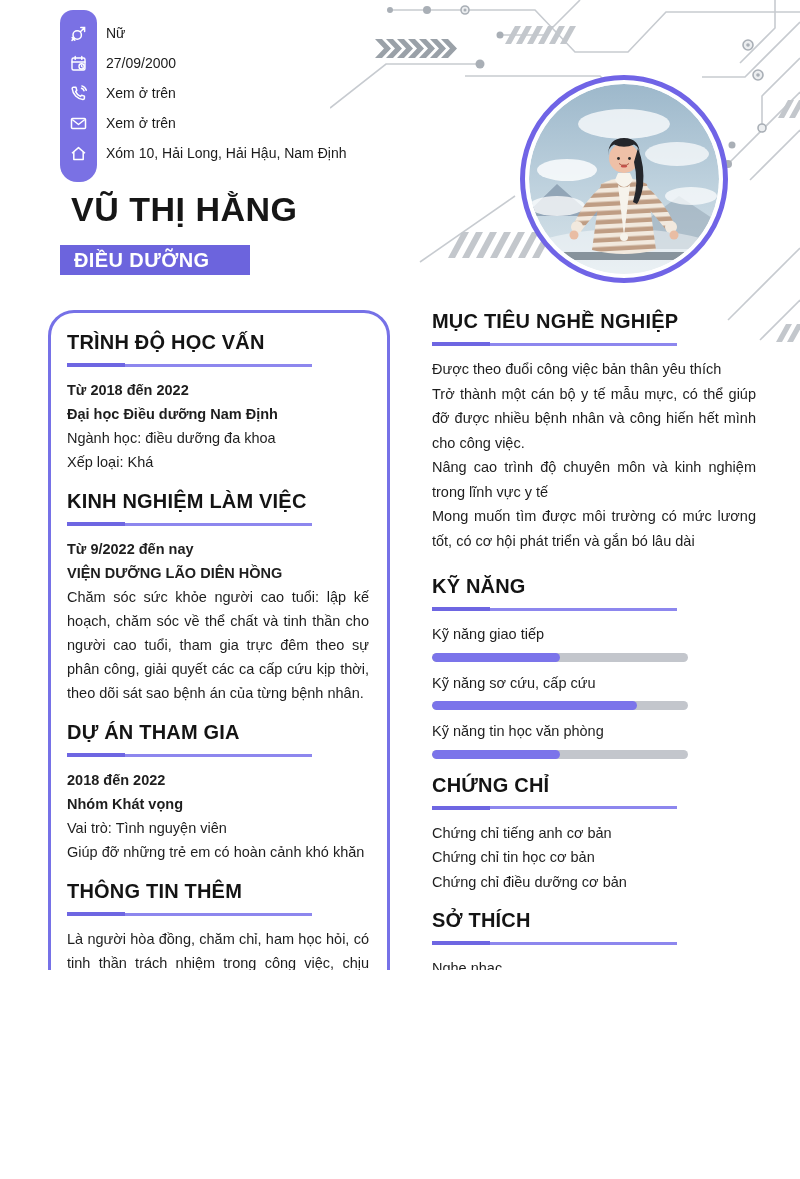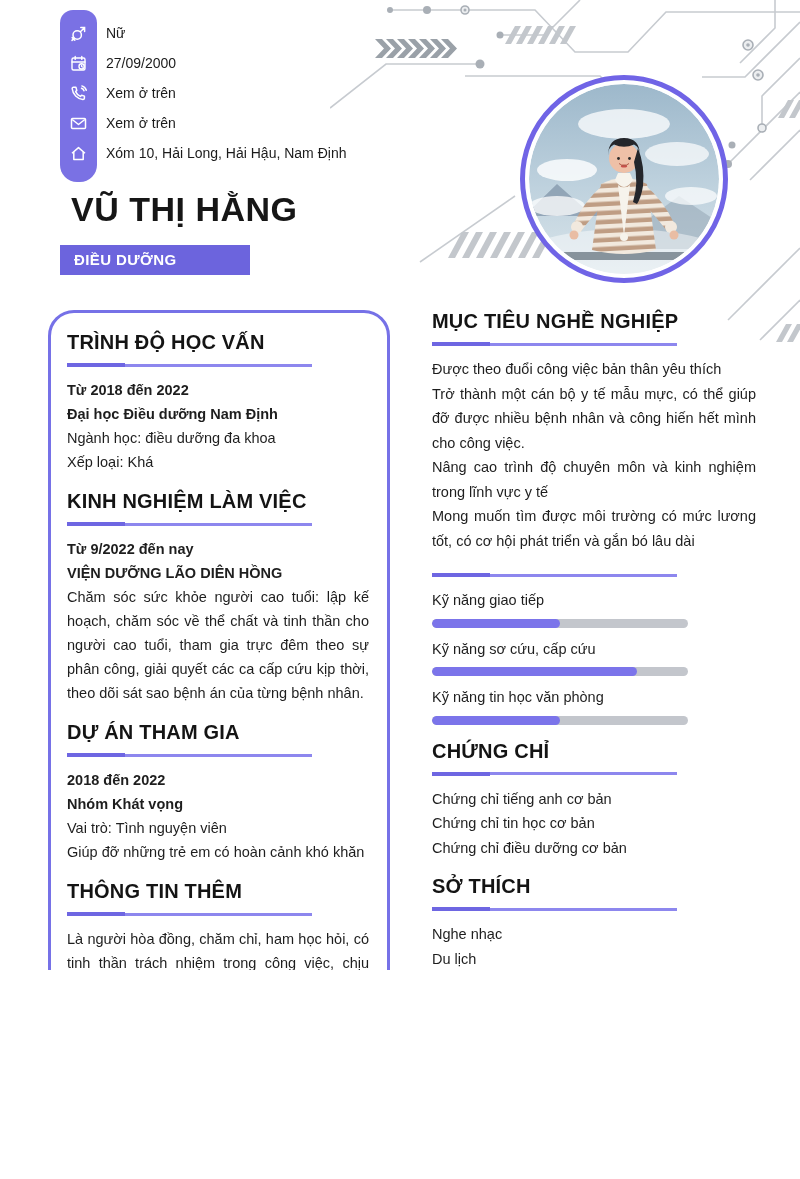--- a/index.html
+++ b/index.html
@@ -15,21 +15,21 @@
                    background:#7a71e4; border-radius:13px 13px 17px 17px; }
   .c-rows { position:relative; padding-top:18px; }
   .c-row { display:flex; align-items:center; height:30px; }
   .c-icon { width:37px; display:flex; justify-content:center; align-items:center; flex:none; }
   .c-val { margin-left:9px; font-size:14px; font-weight:500; color:#1b1b1b; white-space:nowrap; }
 
   
   .name { position:absolute; left:71px; top:190px; font-size:34px; font-weight:700;
           color:#161616; letter-spacing:.5px; }
   .title-badge { position:absolute; left:60px; top:245px; width:190px; height:30px;
-                 background:#6c64dd; color:#ffffff; font-size:15px; font-weight:700;
+                 background:#6c64dd; color:#ffffff; font-size:20px; font-weight:700;
                  line-height:30px; padding-left:14px; letter-spacing:.4px; }
 
   
   .photo-ring { position:absolute; left:520px; top:75px; width:208px; height:208px;
                 border:5px solid #7064e6; border-radius:50%; background:#ffffff; padding:4px; }
   .photo-ring svg { display:block; border-radius:50%; }
 
   
   .sec-head { font-size:20px; font-weight:700; color:#141414; line-height:26px; letter-spacing:.2px; }
   .rule { width:245px; height:4px; margin:8px 0 11px 0; display:flex; align-items:center; }
@@ -312,20 +312,21 @@
           <span class="rule-dark"></span>
           <span class="rule-light"></span>
         </div>
       <div class="line">Được theo đuổi công việc bản thân yêu thích</div>
       <div class="line para">Trở thành một cán bộ y tế mẫu mực, có thể giúp đỡ được nhiều bệnh nhân và công hiến hết mình cho công việc.</div>
       <div class="line para">Nâng cao trình độ chuyên môn và kinh nghiệm trong lĩnh vực y tế</div>
       <div class="line para">Mong muốn tìm được môi trường có mức lương tốt, có cơ hội phát triển và gắn bó lâu dài</div>
     </div>
 
     <div class="mt" style="margin-top:20px;">
+      <div class="sec-head">KỸ NĂNG</div>
       <div class="rule">
           <span class="rule-dark"></span>
           <span class="rule-light"></span>
         </div>
       <div class="skill" style="margin-top:2px;">
         <div class="line">Kỹ năng giao tiếp</div>
         <div class="skill-bar">
           <div class="skill-fill" style="width: 50%;"></div>
         </div>
       </div>

